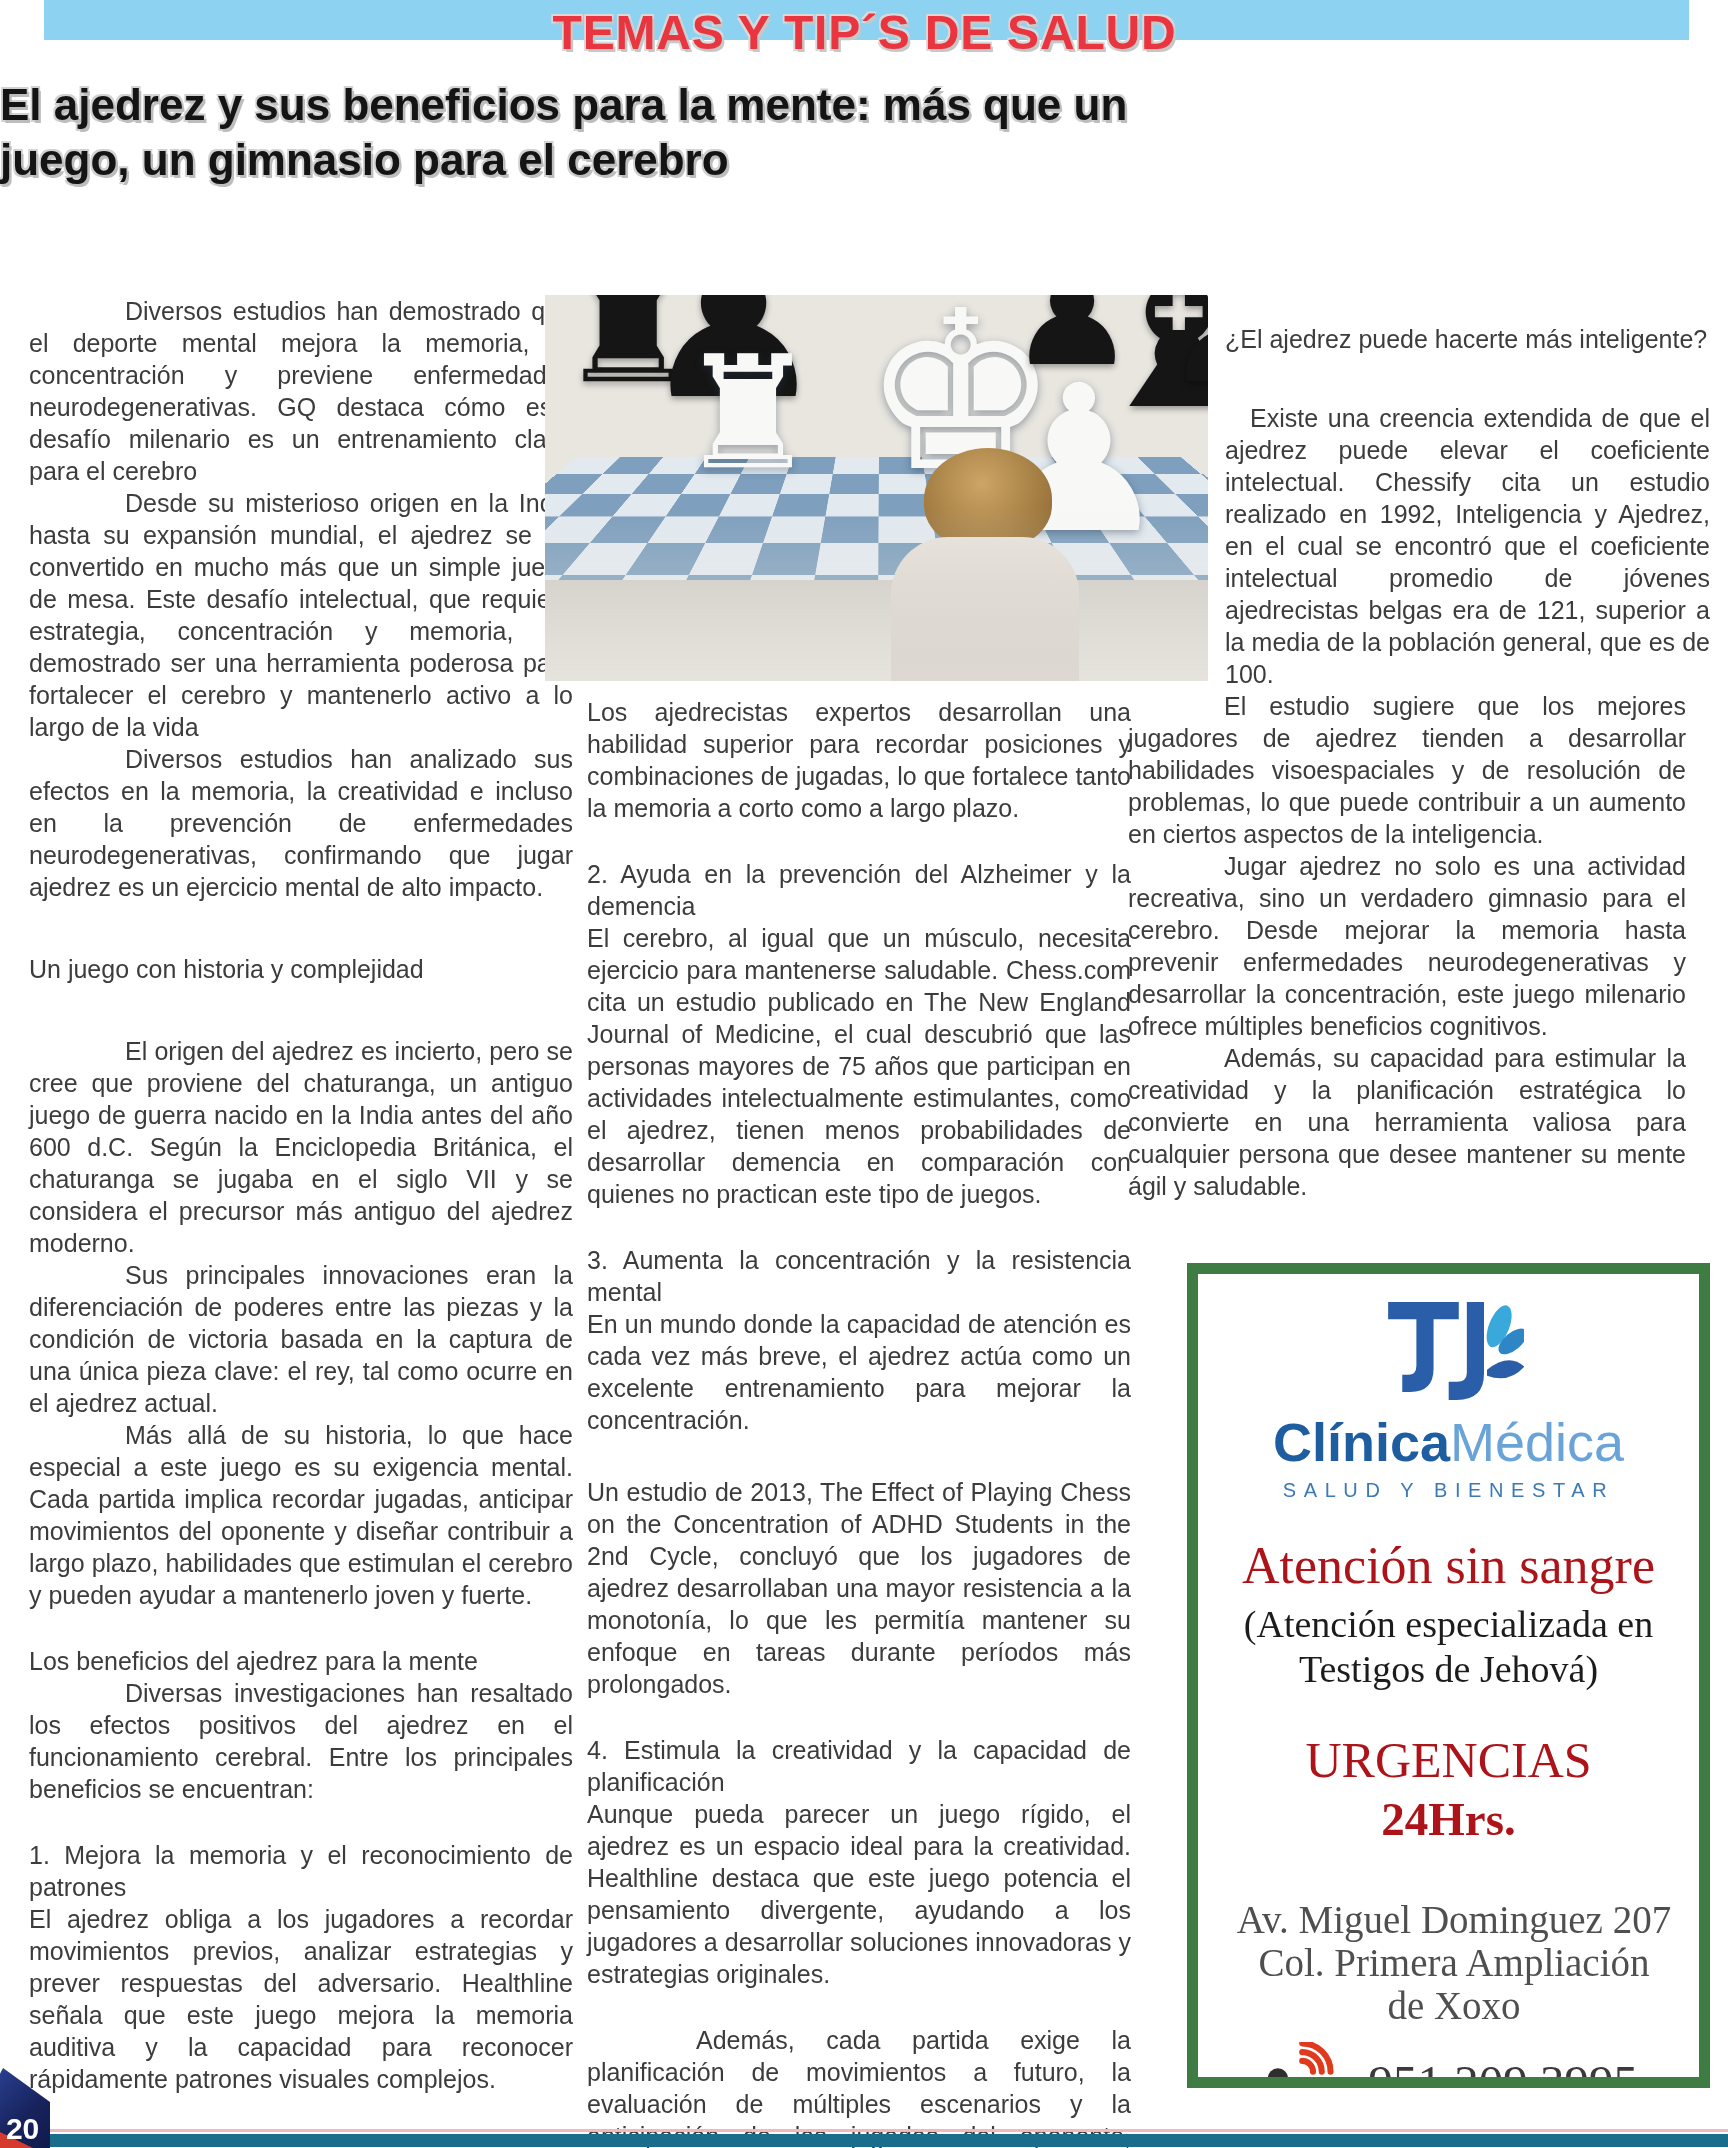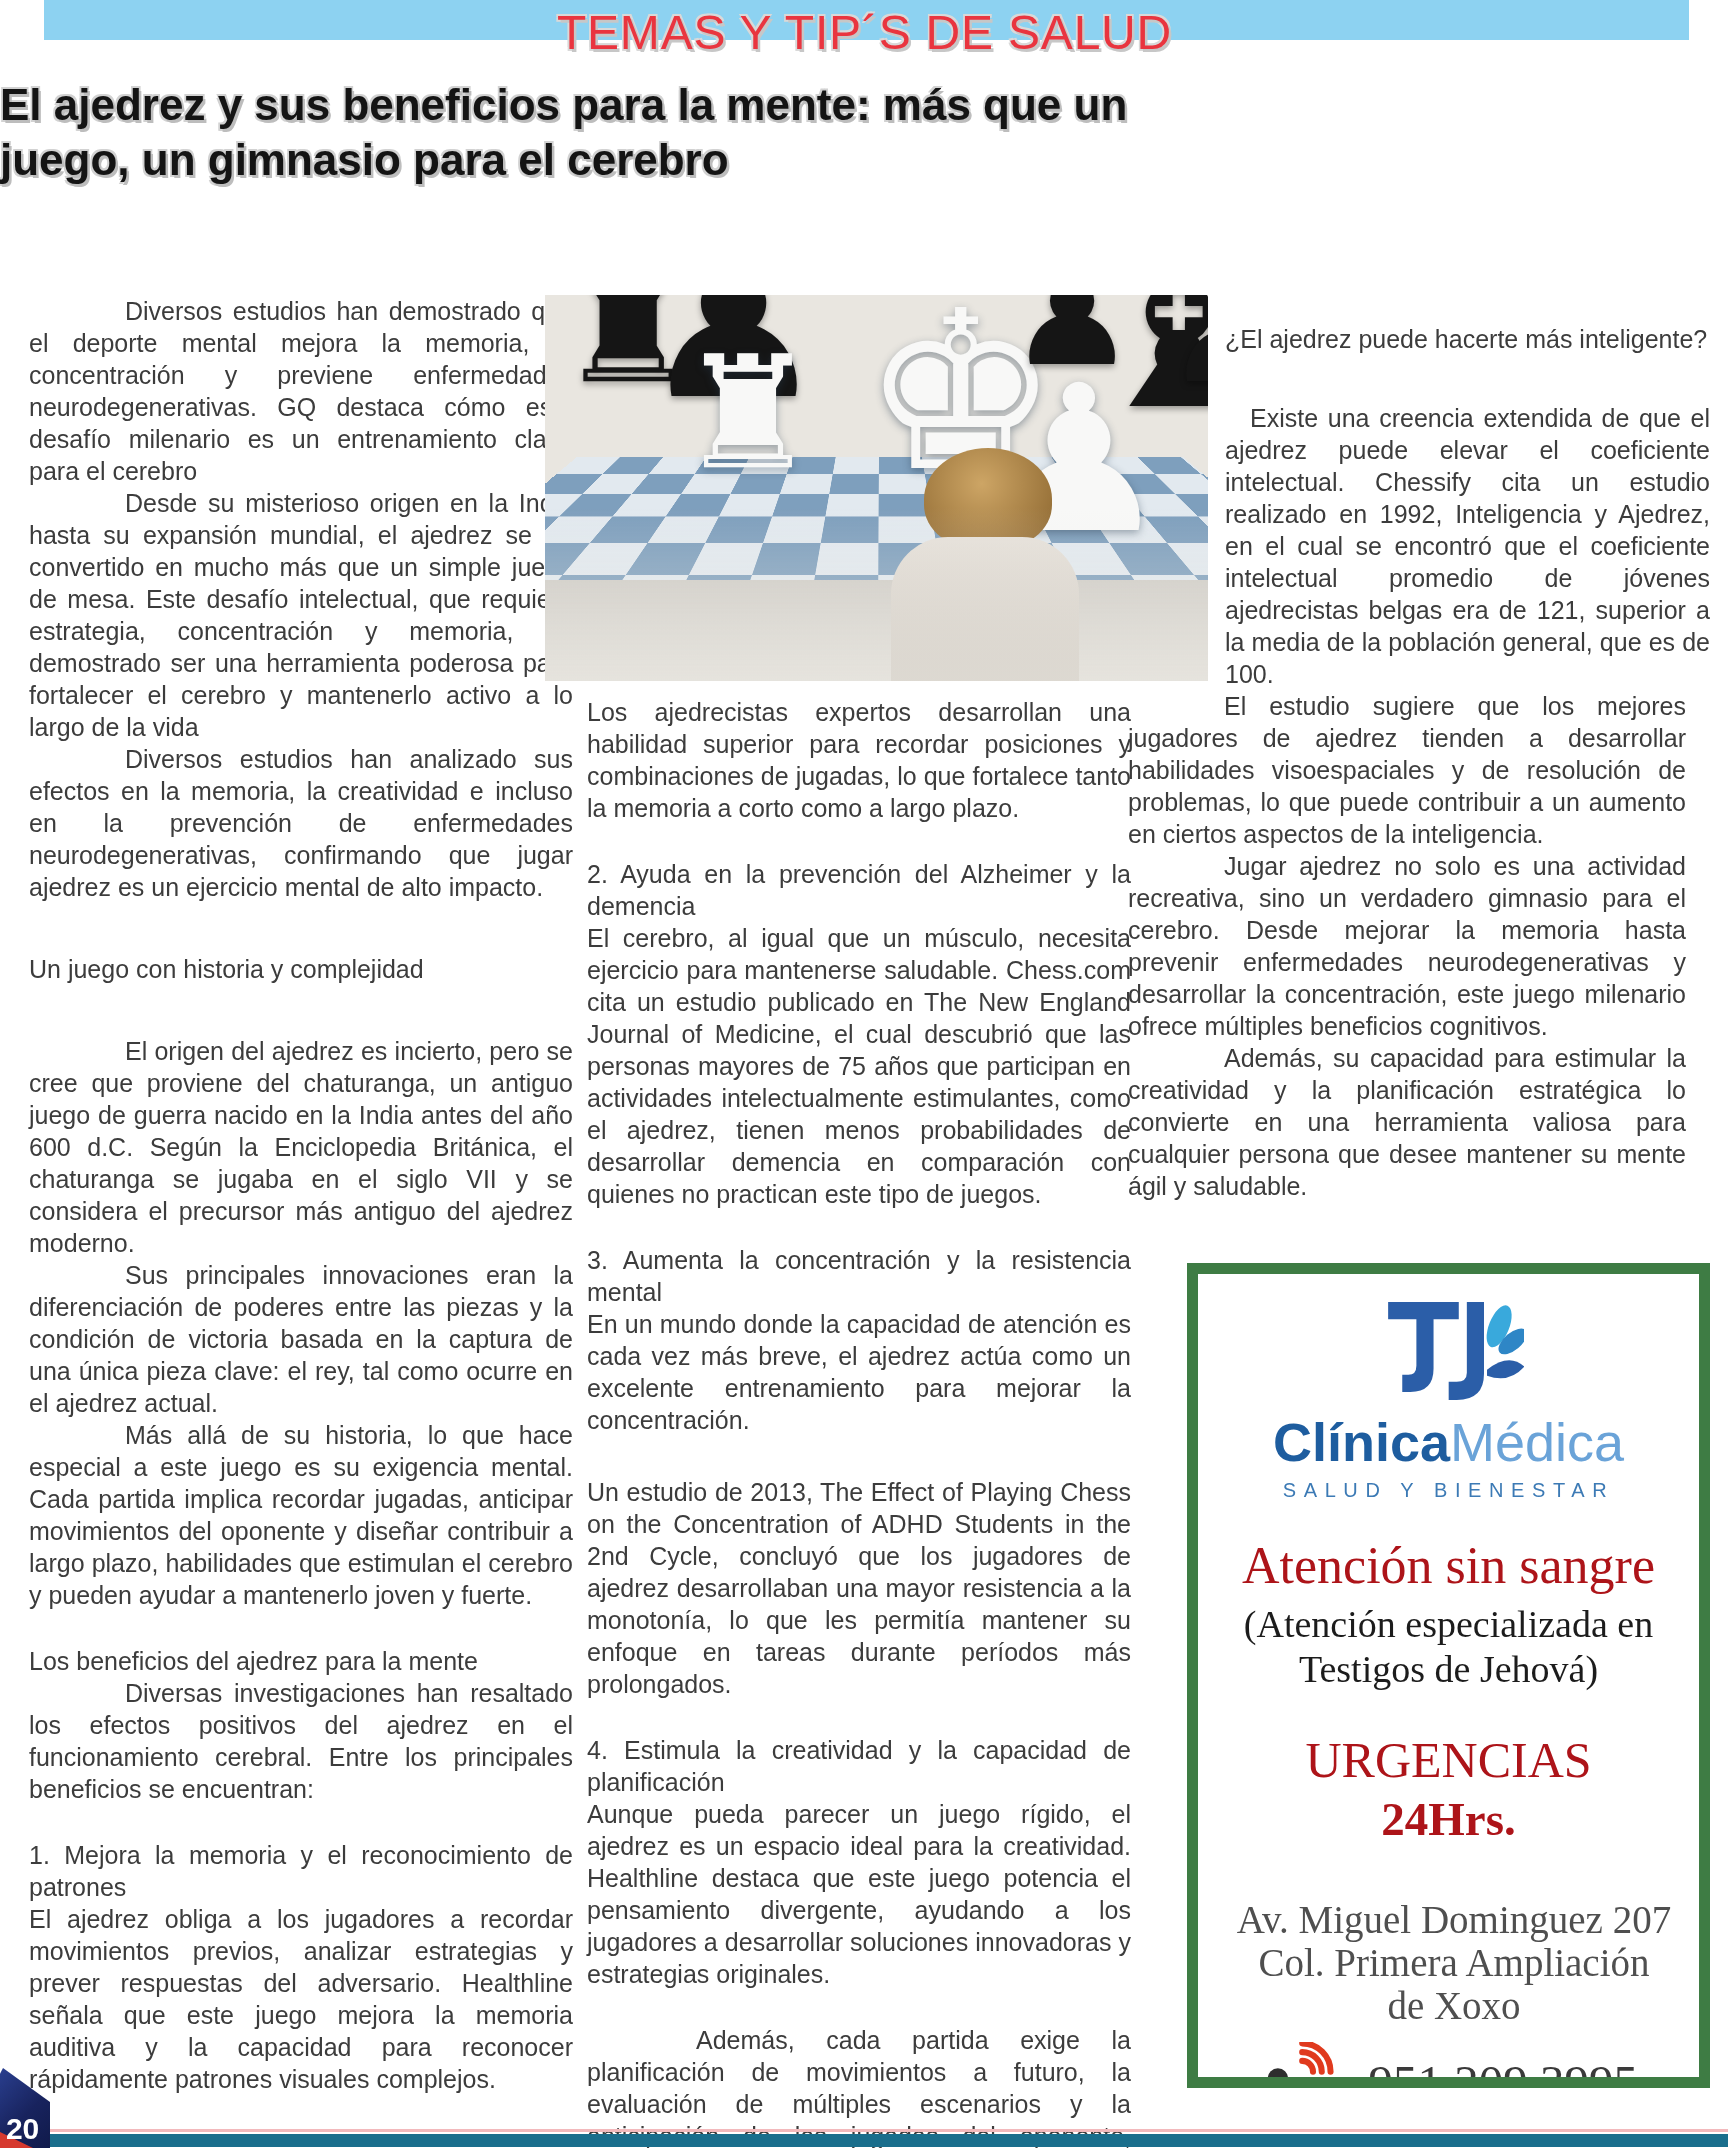--- a/index.html
+++ b/index.html
@@ -4,21 +4,21 @@
 <style>
   html,body { margin:0; padding:0; background:#ffffff; }
   .page {
     position:relative; width:1729px; height:2148px; background:#ffffff;
     font-family:"Liberation Sans", sans-serif; color:#3c3c3c; overflow:hidden;
   }
   
   .topbar { position:absolute; left:44px; top:0; width:1645px; height:40px; background:#8dd2f1; }
   .banner {
     position:absolute; left:0; top:5px; width:100%; text-align:center;
-    font-size:48px; font-weight:normal; letter-spacing:0.8px; color:#e9353f;
+    font-size:48px; font-weight:bold; letter-spacing:0.8px; color:#e9353f;
     text-shadow:2.5px 2.5px 0 #c7c7c7, -1.7px -1.7px 0 #d9d9d9, 1.7px -1.7px 0 #d9d9d9, -1.7px 1.7px 0 #d9d9d9;
     z-index:3;
   }
   .article-title {
     position:absolute; left:0; top:77px; width:100%; text-align:left;
     font-size:44px; font-weight:bold; color:#141414; line-height:55px;
     text-shadow:2.5px 2.5px 0 #bdbdbd, -1.7px -1.7px 0 #d2d2d2, 1.7px -1.7px 0 #d2d2d2, -1.7px 1.7px 0 #d2d2d2;
   }
   
   .col { position:absolute; font-size:25px; line-height:32px; text-align:justify; }

